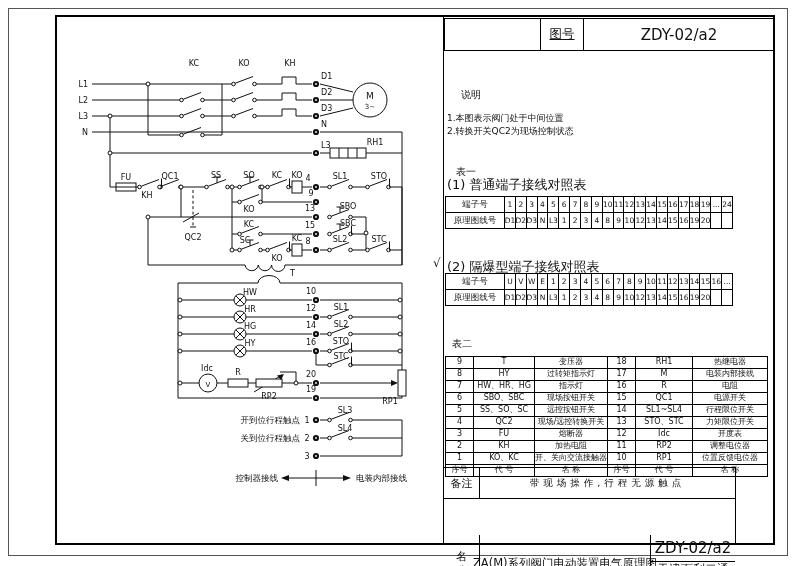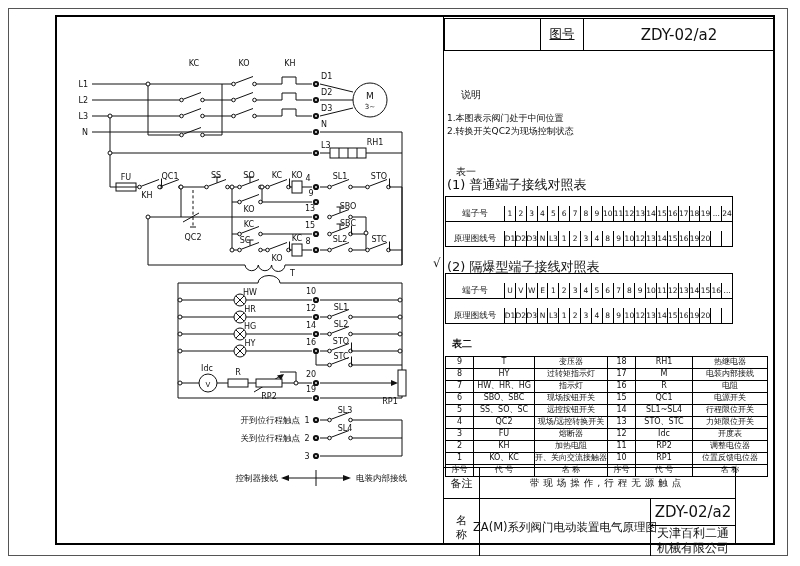--- a/index.html
+++ b/index.html
@@ -14,33 +14,33 @@
   .abs{position:absolute;box-sizing:border-box;}
   .title-strip{left:444px;top:18px;width:331px;height:33px;display:flex;border:1.5px solid #000;}
   .title-cell{display:flex;align-items:center;justify-content:center;border-right:1.5px solid #000;font-size:12.5px;}
   .title-cell:last-child{border-right:none;}
   .notes-heading{left:461px;top:88px;font-size:10px;}
   .note-item{left:447px;font-size:9px;white-space:nowrap;}
   .tbl-heading{font-size:10px;}
   .sub-caption{font-size:13px;white-space:nowrap;}
   .checkmark{font-size:12px;}
   .tt{left:445px;width:288px;border:1.2px solid #000;}
-  .tt-row{display:flex;height:15px;border-bottom:1px solid #000;margin-top:9px;}
+  .tt-row{display:flex;height:15px;border-bottom:1px solid #000;}
   .tt-row:last-child{border-bottom:none;}
   .tt-label{width:58px;border-right:1px solid #000;font-size:8.5px;display:flex;align-items:center;justify-content:center;flex:none;}
   .tt-cells{display:flex;flex:1;}
   .tt-cell{flex:1;border-right:1px solid #000;font-size:7.5px;display:flex;align-items:center;justify-content:center;overflow:hidden;}
   .tt-cell:last-child{border-right:none;}
   .comp-table{left:445px;top:356px;width:323px;border:1.5px solid #000;}
   .comp-row{display:flex;height:11px;border-bottom:1px solid #000;}
   .comp-row:last-child{border-bottom:none;}
   .comp-row .c{border-right:1px solid #000;font-size:8px;line-height:10px;text-align:center;overflow:hidden;white-space:nowrap;}
   .comp-row .c:last-child{border-right:none;}
   .c0{width:27px;} .c1{width:60px;} .c2{width:72px;} .c3{width:27px;} .c4{width:56px;} .c5{flex:1;}
-  .footer-block{left:443px;top:467px;width:293px;height:78px;border:1.5px solid #000;display:flex;flex-direction:column;}
+  .footer-block{left:443px;top:467px;width:293px;height:78px;border:1.5px solid #000;display:flex;flex-direction:column;gap:36px;}
   .remark-row{height:30px;display:flex;border-bottom:1.5px solid #000;flex:none;}
   .remark-label{width:35px;border-right:1.5px solid #000;display:flex;align-items:center;justify-content:center;font-size:11px;flex:none;}
   .remark-text{flex:1;display:flex;align-items:center;justify-content:center;font-size:9.5px;letter-spacing:4px;}
   .name-row{flex:1;display:flex;}
   .name-label{width:35px;border-right:1.5px solid #000;display:flex;flex-direction:column;align-items:center;justify-content:center;font-size:11px;line-height:1.25;flex:none;}
   .name-value{width:170px;border-right:1.5px solid #000;display:flex;align-items:center;justify-content:center;font-size:11.5px;white-space:nowrap;flex:none;}
   .name-right{flex:1;display:flex;flex-direction:column;}
   .dwg-no{height:26px;border-bottom:1.2px solid #000;display:flex;align-items:center;justify-content:center;font-size:15px;flex:none;}
   .company{flex:1;display:flex;flex-direction:column;align-items:center;justify-content:center;font-size:12px;line-height:1.25;}
 </style>
@@ -422,21 +422,21 @@
           <div class="tt-cell">15</div>
           <div class="tt-cell">16</div>
           <div class="tt-cell">19</div>
           <div class="tt-cell">20</div>
           <div class="tt-cell"></div>
           <div class="tt-cell"></div>
         </div>
     </div>
   </div>
 
-  <div class="abs tbl-heading" style="left:452px;top:337px;font-weight:bold;">表二</div>
+  <div class="abs tbl-heading" style="left:452px;top:337px;">表二</div>
 
   <div class="abs comp-table">
 
   <div class="comp-row">
         <div class="c c0">9</div>
         <div class="c c1">T</div>
         <div class="c c2">变压器</div>
         <div class="c c3">18</div>
         <div class="c c4">RH1</div>
         <div class="c c5">热继电器</div>

